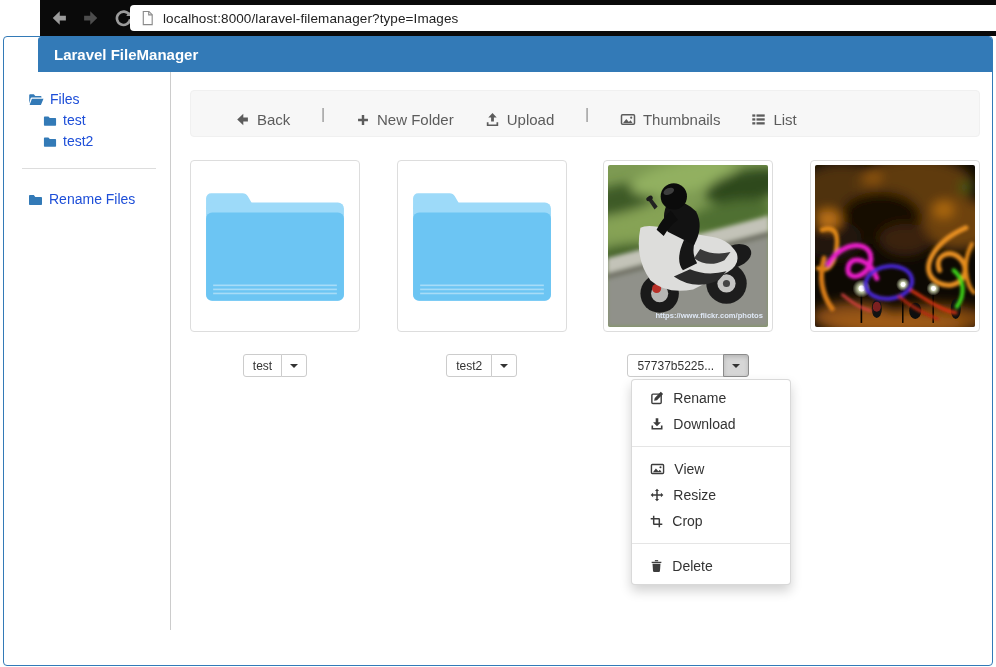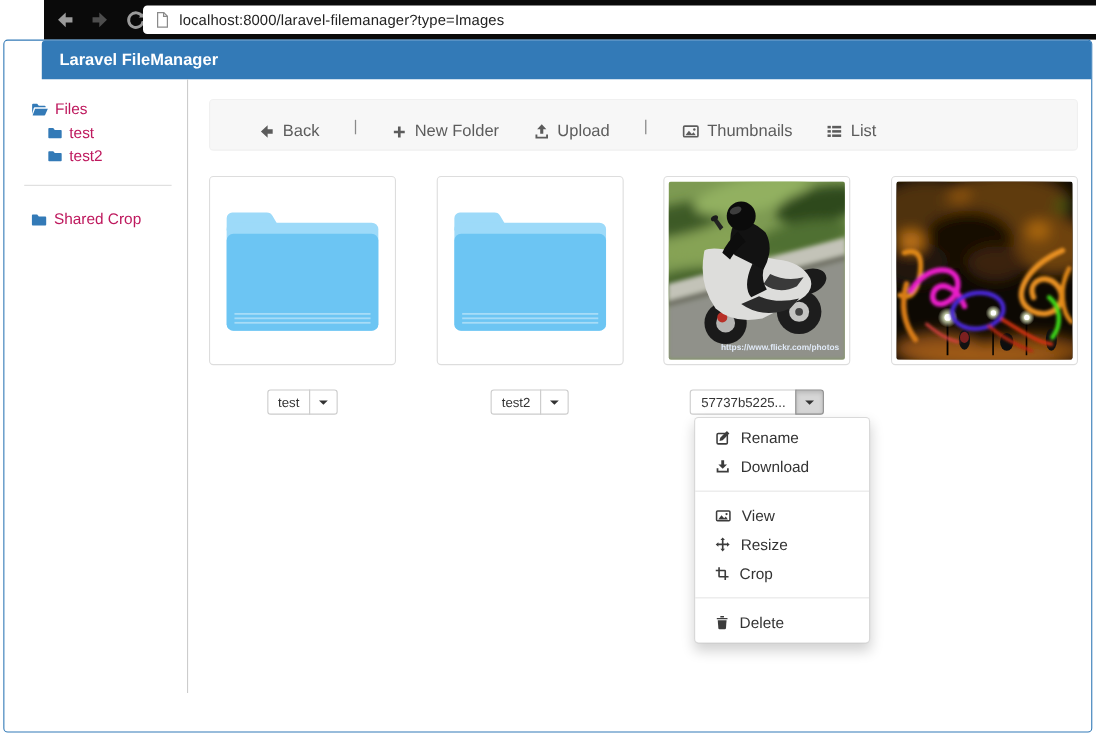--- a/index.html
+++ b/index.html
@@ -23,21 +23,21 @@
   
   .panel { position:absolute; left:3px; top:36px; width:990px; height:630px;
     border:1px solid #337ab7; border-radius:4px; background:#fff; }
   .panel-heading { height:35px; background:#337ab7; border-radius:3px 3px 0 0;
     color:#fff; font-weight:bold; font-size:15px; line-height:35px; padding-left:16px;margin-left:34px; }
   .panel-body { position:relative; height:593px; }
 
   
   .sidebar { position:absolute; left:0; top:0; width:167px; height:558px;
     border-right:1px solid #ccc; padding:17px 0 0 24px; font-size:14px; }
-  .tree-item { display:flex; align-items:center; gap:6px; color:#be185d;
+  .tree-item { display:flex; align-items:center; gap:6px; color:#1d4ed8;
     line-height:20px; margin-bottom:1px; cursor:pointer; white-space:nowrap; }
   .tree-item.child { margin-left:15px; }
   .tree-divider { border-top:1px solid #ddd; margin:17px 14px 20px -6px; }
   .tree-item svg { flex:0 0 auto; }
 
   
   .main { margin-left:168px; padding:18px 17px 0 18px; }
   .toolbar { width:790px; height:47px; background:#f7f7f7; border:1px solid #f0f0f0;
     border-radius:4px; display:flex; align-items:center; padding-left:44px; gap:31px;
     color:#5c5c5c; font-size:15px; }
@@ -133,21 +133,21 @@
         <svg width="14" height="13" viewBox="0 0 15 13" fill="#337ab7">
             <path d="M1 11.2V2.9q0-.8.8-.8h4l1.5 1.8h5.9q.8 0 .8.8v6.5q0 .8-.8.8H1.8q-.8 0-.8-.8z"></path>
           </svg>
         <span>test2</span>
       </div>
       <div class="tree-divider"></div>
       <div class="tree-item">
         <svg width="15" height="13" viewBox="0 0 15 13" fill="#337ab7">
             <path d="M1 11.2V2.9q0-.8.8-.8h4l1.5 1.8h5.9q.8 0 .8.8v6.5q0 .8-.8.8H1.8q-.8 0-.8-.8z"></path>
           </svg>
-        <span>Shared Crop</span>
+        <span>Rename Files</span>
       </div>
     </div>
 
     <div class="main">
       <div class="toolbar">
         <span class="tool-btn">
           <svg width="15" height="15" viewBox="0 0 15 15" fill="currentColor">
               <path d="M8.3 1.8 2.2 7.5l6.1 5.7V9.6h4.6V5.4H8.3z"></path>
             </svg>
           <span>Back</span>

